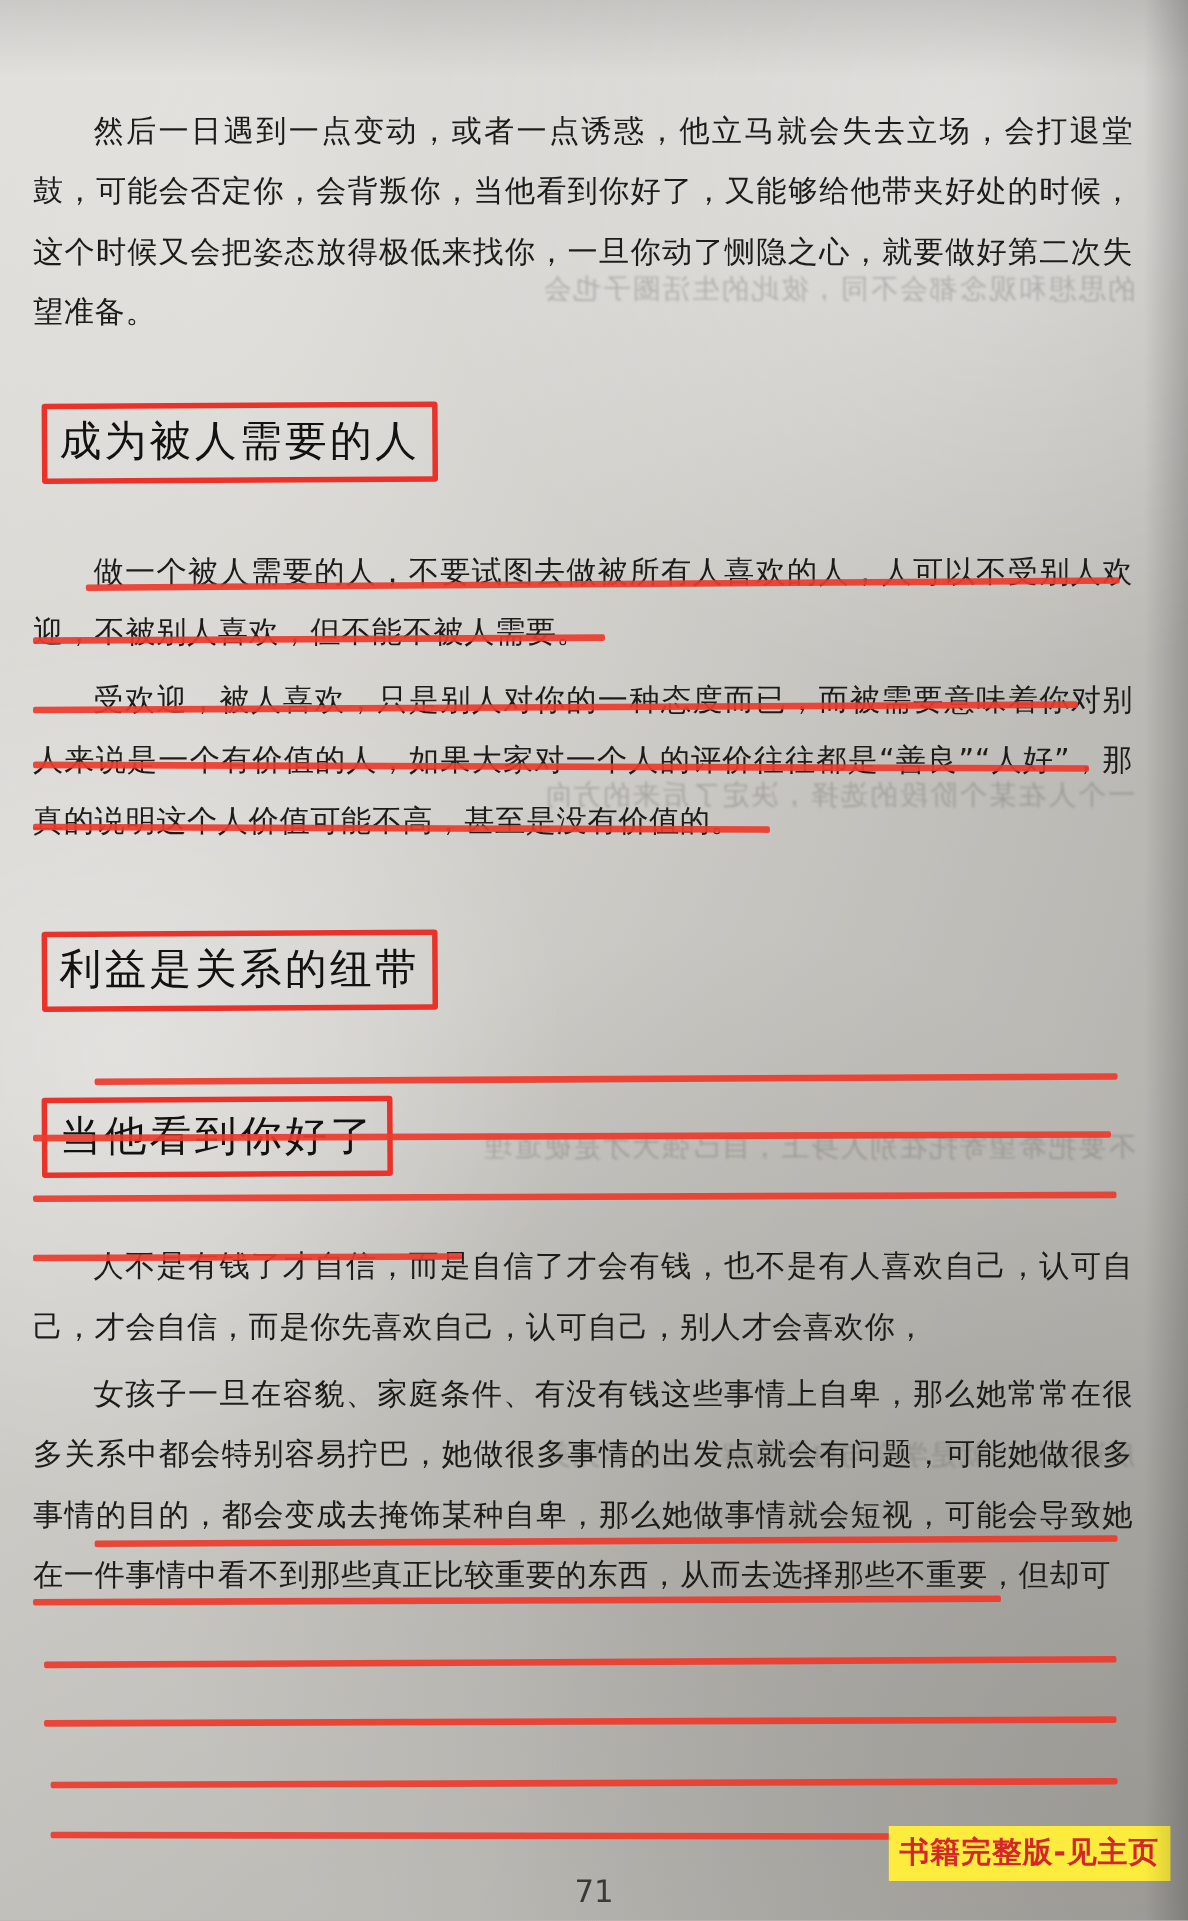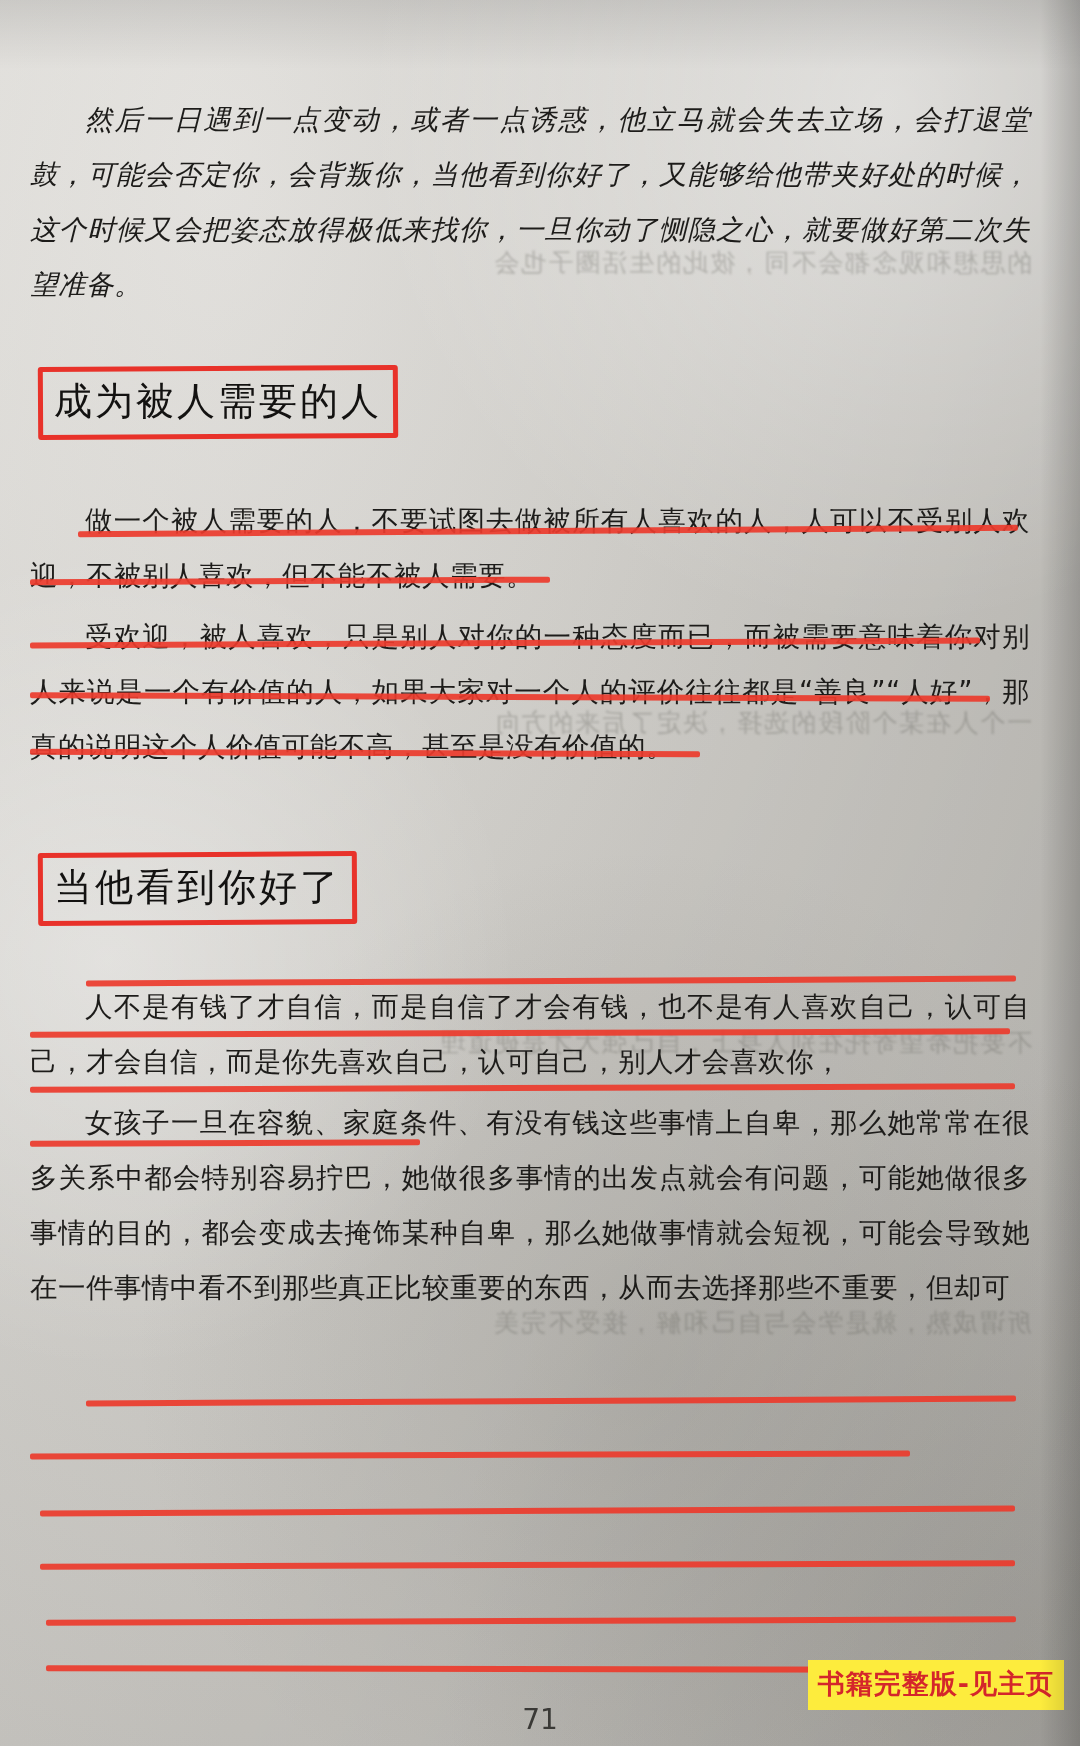--- a/index.html
+++ b/index.html
@@ -63,21 +63,21 @@
     font-size: 27.5px;
     line-height: 55px;
     color: #1d1c1a;
     text-align: justify;
     text-indent: 2em;
     letter-spacing: 0.5px;
     font-family: "DejaVu Sans", "Liberation Sans", sans-serif;
     z-index: 2;
   }
 
-  .intro { margin-bottom: 70px; font-style: italic; }
+  .intro { margin-bottom: 70px; }
 
   .heading-wrap {
     position: relative;
     display: inline-block;
     margin: 0 0 0 8px;
     z-index: 3;
   }
   .heading {
     display: inline-block;
     font-size: 38px;
@@ -170,20 +170,24 @@
         <span class="heading">成为被人需要的人</span>
         <span class="heading-box"></span>
       </div>
       <div class="sec-body">
         <p class="para">做一个被人需要的人，不要试图去做被所有人喜欢的人，人可以不受别人欢迎，不被别人喜欢，但不能不被人需要。</p>
         <p class="para">受欢迎，被人喜欢，只是别人对你的一种态度而已，而被需要意味着你对别人来说是一个有价值的人，如果大家对一个人的评价往往都是“善良”“人好”，那真的说明这个人价值可能不高，甚至是没有价值的。</p>
       </div>
     </div>
 
     <div class="sec" style="margin-top:72px">
+      <div class="heading-wrap">
+        <span class="heading">利益是关系的纽带</span>
+        <span class="heading-box"></span>
+      </div>
     </div>
 
     <div class="sec" style="margin-top:78px">
       <div class="heading-wrap">
         <span class="heading">当他看到你好了</span>
         <span class="heading-box"></span>
       </div>
       <div class="sec-body">
         <p class="para">人不是有钱了才自信，而是自信了才会有钱，也不是有人喜欢自己，认可自己，才会自信，而是你先喜欢自己，认可自己，别人才会喜欢你，</p>
         <p class="para">女孩子一旦在容貌、家庭条件、有没有钱这些事情上自卑，那么她常常在很多关系中都会特别容易拧巴，她做很多事情的出发点就会有问题，可能她做很多事情的目的，都会变成去掩饰某种自卑，那么她做事情就会短视，可能会导致她在一件事情中看不到那些真正比较重要的东西，从而去选择那些不重要，但却可</p>

